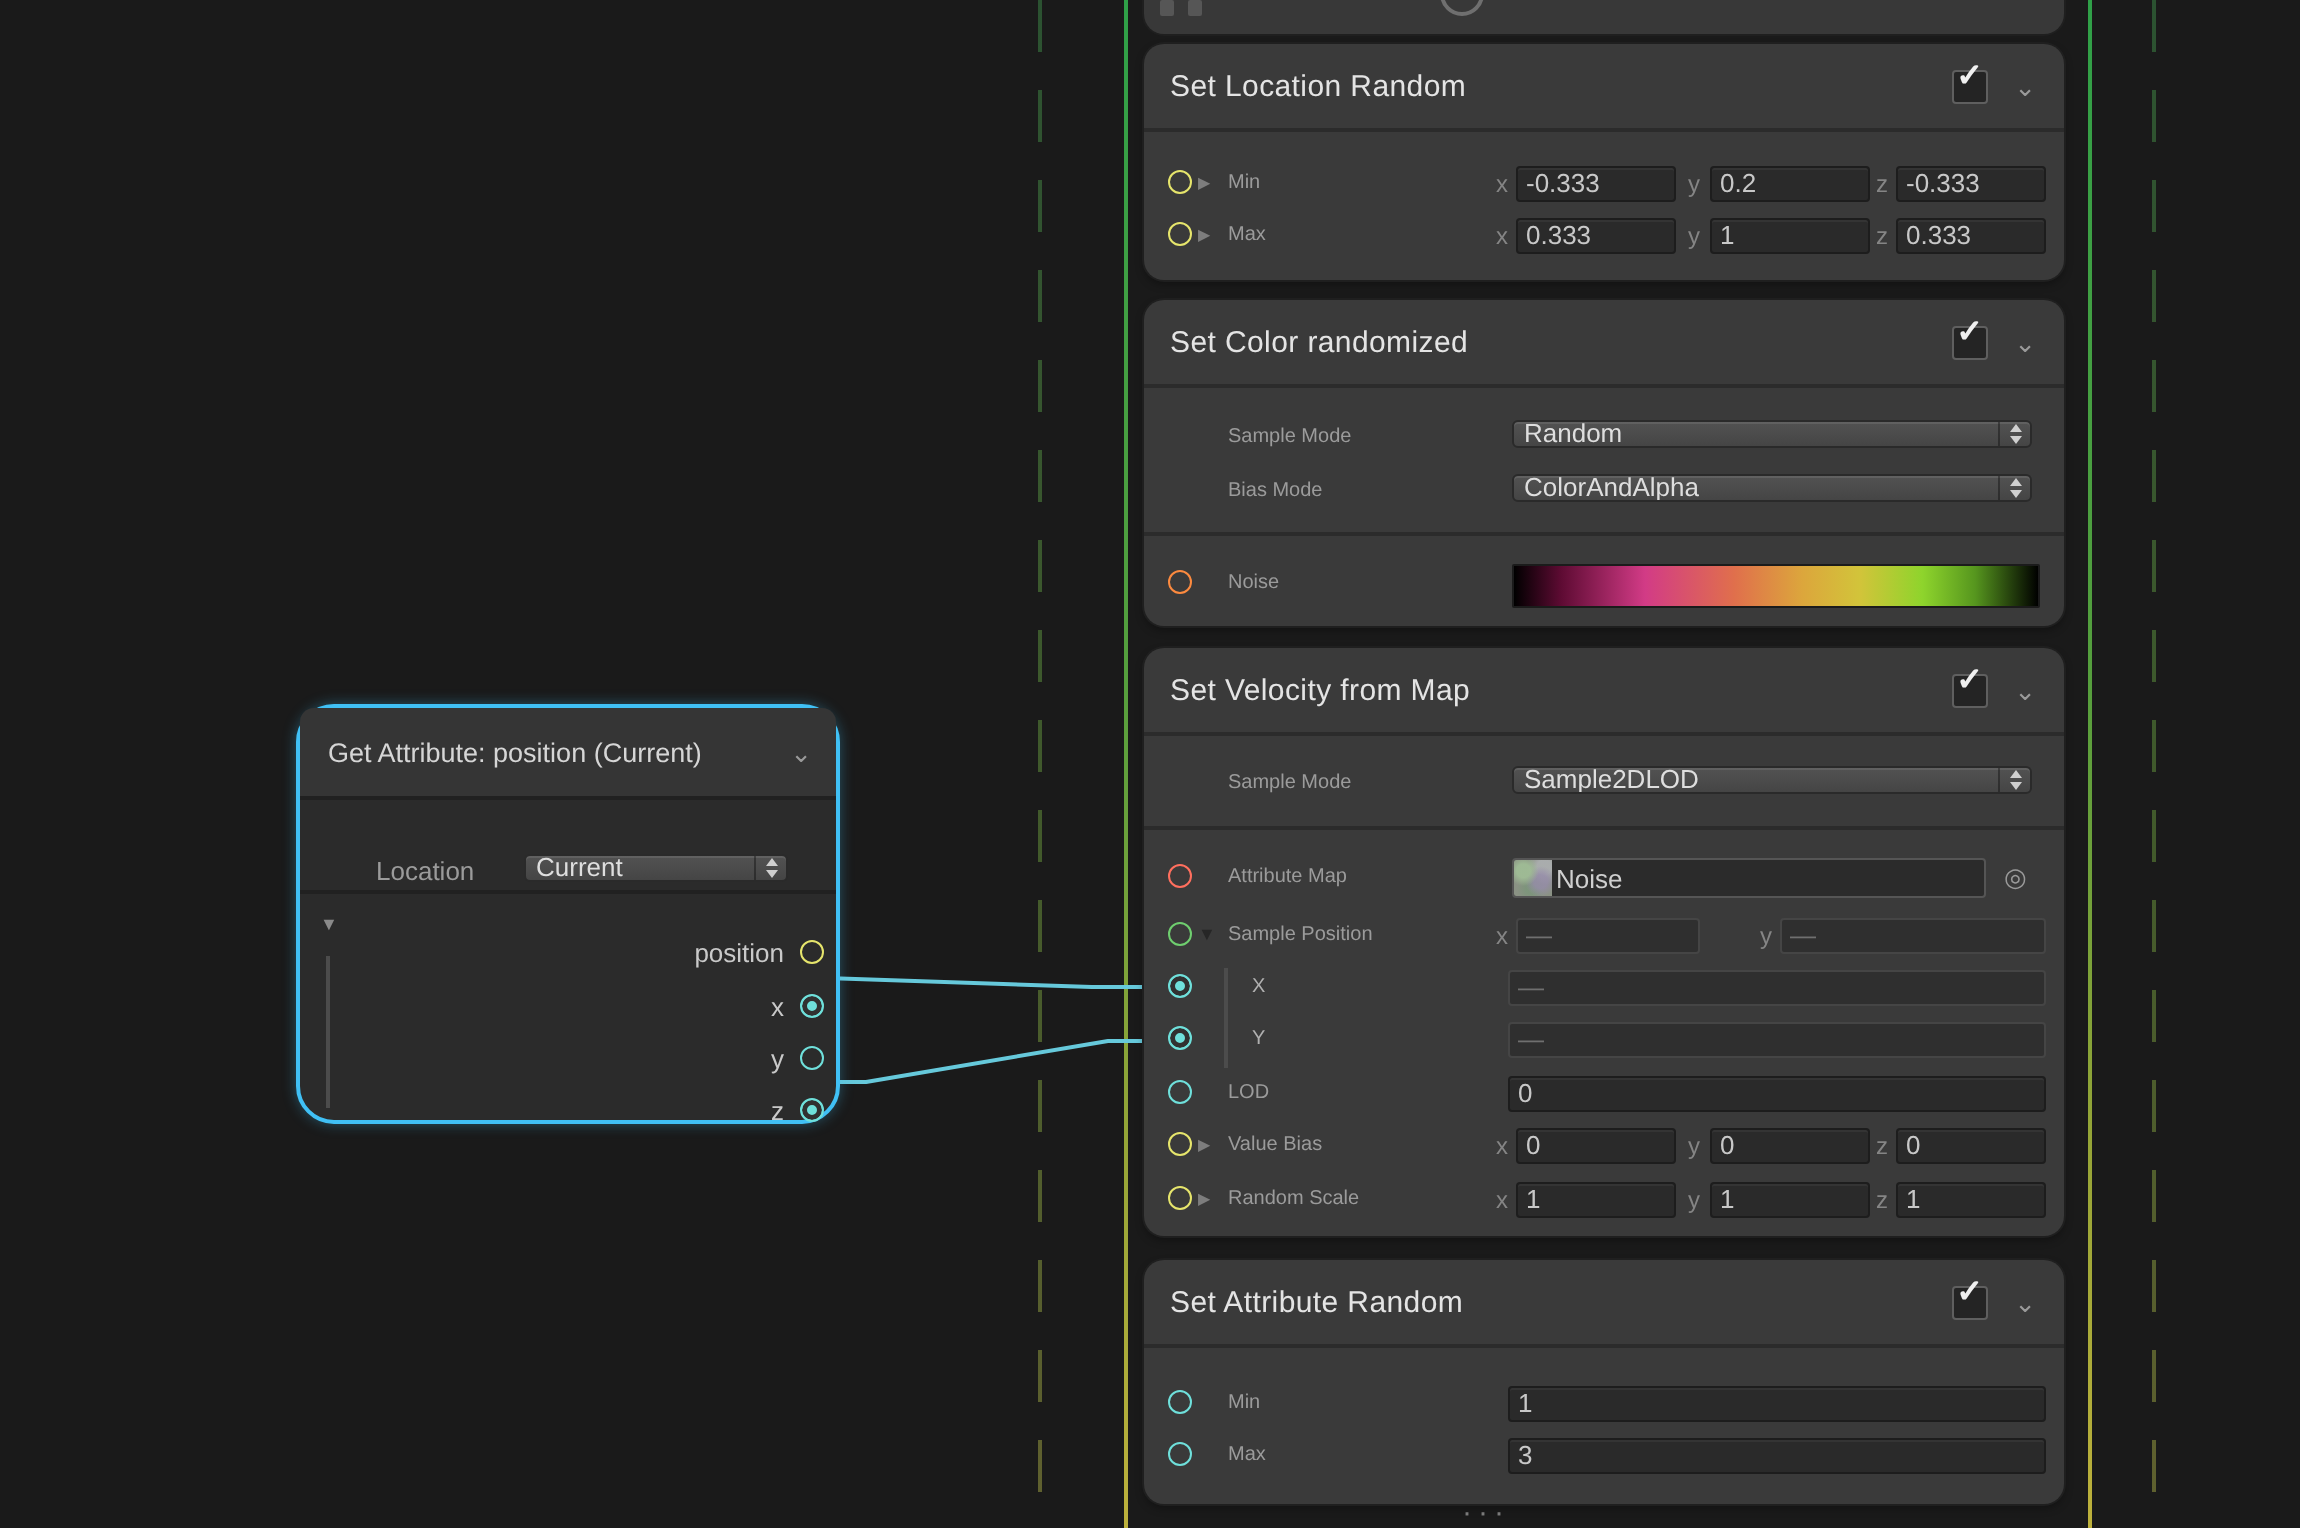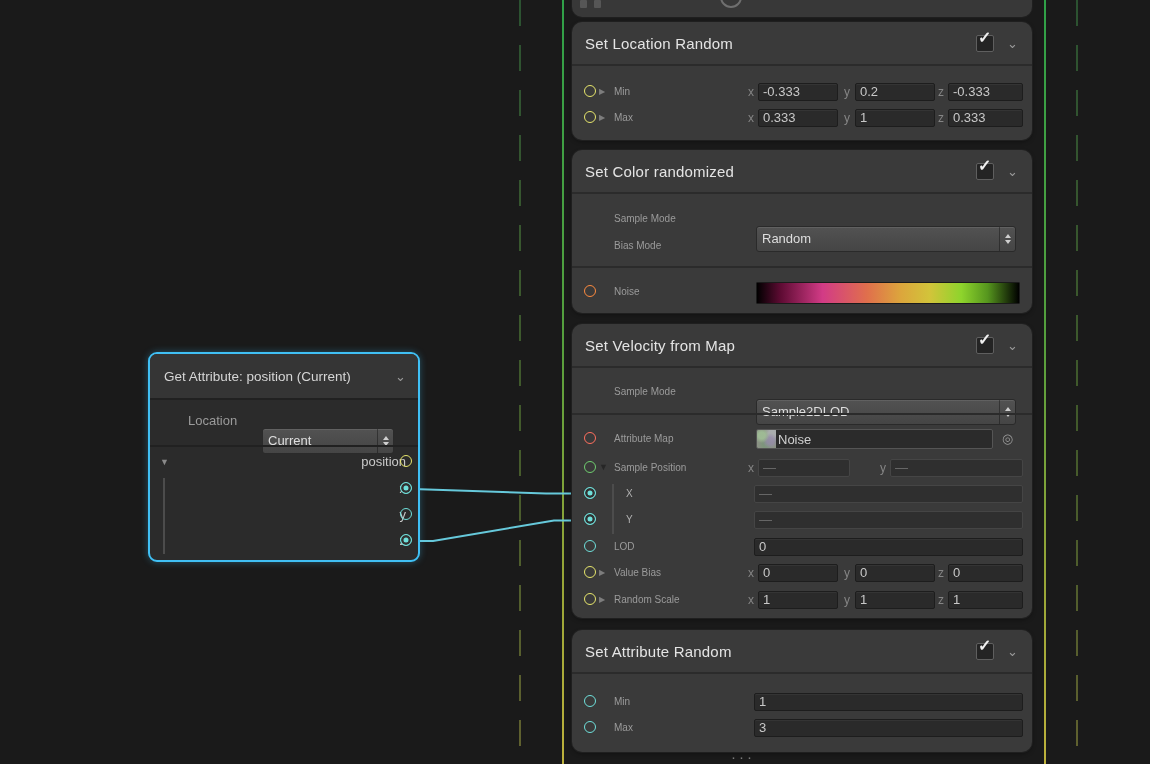--- a/index.html
+++ b/index.html
@@ -58,21 +58,21 @@
     background:#2a2a2a;border:1px solid #1d1d1d;border-radius:2px;
     box-shadow:inset 0 1px 0 rgba(255,255,255,.05);
     color:#c8c8c8;font-size:13px;line-height:16px;padding:0 4px;overflow:hidden;white-space:nowrap;
   }
   .field.disabled{background:#2f2f2f;border-color:#454545;color:#6f6f6f;box-shadow:none;}
   .f-x{left:186px;width:80px;} .f-y{left:283px;width:80px;} .f-z{left:376px;width:75px;}
   .c-x{left:176px;} .c-y{left:272px;} .c-z{left:366px;}
   .f-wide{left:182px;width:269px;}
   .f-spx{left:186px;width:92px;} .f-spy{left:318px;width:133px;} .c-spy{left:308px;}
   .dropdown{
-    position:absolute;left:184px;top:20px;width:260px;height:26px;box-sizing:border-box;
+    position:absolute;left:184px;top:4px;width:260px;height:14px;box-sizing:border-box;
     background:linear-gradient(#525252,#454545);border:1px solid #2a2a2a;border-radius:3px;
     box-shadow:inset 0 1px 0 rgba(255,255,255,.09);
     color:#dedede;font-size:13px;line-height:16px;padding:0 18px 0 5px;
     display:flex;align-items:center;white-space:nowrap;overflow:hidden;
   }
   .dropdown .dd-text{flex:1;overflow:hidden;}
   .stepper{
     position:absolute;right:0;top:0;bottom:0;width:15px;border-left:1px solid rgba(0,0,0,.35);
     display:flex;flex-direction:column;align-items:center;justify-content:center;gap:2px;
   }
@@ -106,33 +106,33 @@
   }
   .partial-circle{
     position:absolute;left:148px;top:-14px;width:22px;height:22px;border-radius:50%;
     border:2px solid #6f6f6f;box-sizing:border-box;
   }
   .partial-glyph{position:absolute;top:0;width:7px;height:8px;background:#565656;border-radius:1px;}
   .flow-dots{position:absolute;left:731px;top:748px;color:#7a7a7a;font-size:15px;letter-spacing:3px;}
   
   .node{
     position:absolute;left:148px;top:352px;width:272px;height:210px;box-sizing:border-box;
-    background:#2b2b2b;border:2px solid var(--selection);border-radius:9px;
+    background:#2b2b2b;border:2px solid var(--selection);border-radius:19px;
     box-shadow:0 0 7px rgba(64,192,245,.35);
   }
   .node-header{
     height:44px;display:flex;align-items:center;padding:0 12px 0 14px;
     background:#353535;border-radius:7px 7px 0 0;border-bottom:2px solid #212121;
   }
   .node-title{flex:1;font-size:13.5px;color:#d6d6d6;white-space:nowrap;}
-  .node-row{position:absolute;left:0;right:0;height:26px;}
+  .node-row{position:absolute;left:0;right:0;height:26px;margin-top:15px;}
   .node-row .label{position:absolute;left:38px;line-height:26px;font-size:13px;color:#9b9b9b;}
   .node .dropdown{left:112px;width:132px;}
   .node-sep{position:absolute;left:0;right:0;top:91px;height:2px;background:#212121;}
-  .out-label{position:absolute;right:12px;line-height:26px;font-size:13px;color:#c9c9c9;text-align:right;}
+  .out-label{position:absolute;right:26px;line-height:26px;font-size:13px;color:#c9c9c9;text-align:right;}
   .out-port{position:absolute;left:250px;top:6px;}
   .node-expander{position:absolute;left:10px;top:103px;font-size:9px;color:#8a8a8a;}
   .node-indent{left:13px;top:124px;height:76px;}
   
   .edges{position:absolute;left:0;top:0;width:1150px;height:764px;pointer-events:none;}
   .edges path{stroke:var(--edge);stroke-width:2;fill:none;stroke-linejoin:round;stroke-linecap:round;}
 </style>
 </head>
 <body>
 
@@ -197,20 +197,27 @@
     <span class="dropdown">
       <span class="dd-text">Random</span>
       <span class="stepper">
           <i class="tri-up"></i>
           <i class="tri-down"></i>
         </span>
     </span>
   </div>
   <div class="row" style="top:83px">
     <span class="label">Bias Mode</span>
+    <span class="dropdown">
+      <span class="dd-text">ColorAndAlpha</span>
+      <span class="stepper">
+          <i class="tri-up"></i>
+          <i class="tri-down"></i>
+        </span>
+    </span>
   </div>
   <div class="sep" style="top:116px"></div>
   <div class="row" style="top:129px">
     <span class="port p-col"></span>
     <span class="label">Noise</span>
   </div>
   <div class="gradient-swatch" style="background: linear-gradient(90deg, rgb(0, 0, 0) 0%, rgb(94, 11, 51) 9%, rgb(210, 59, 134) 25%, rgb(224, 111, 76) 42%, rgb(220, 166, 60) 55%, rgb(210, 196, 58) 66%, rgb(142, 212, 44) 78%, rgb(86, 150, 30) 88%, rgb(0, 0, 0) 100%);"></div>
 </div>
 
 <div class="block" style="top:324px;height:294px">

